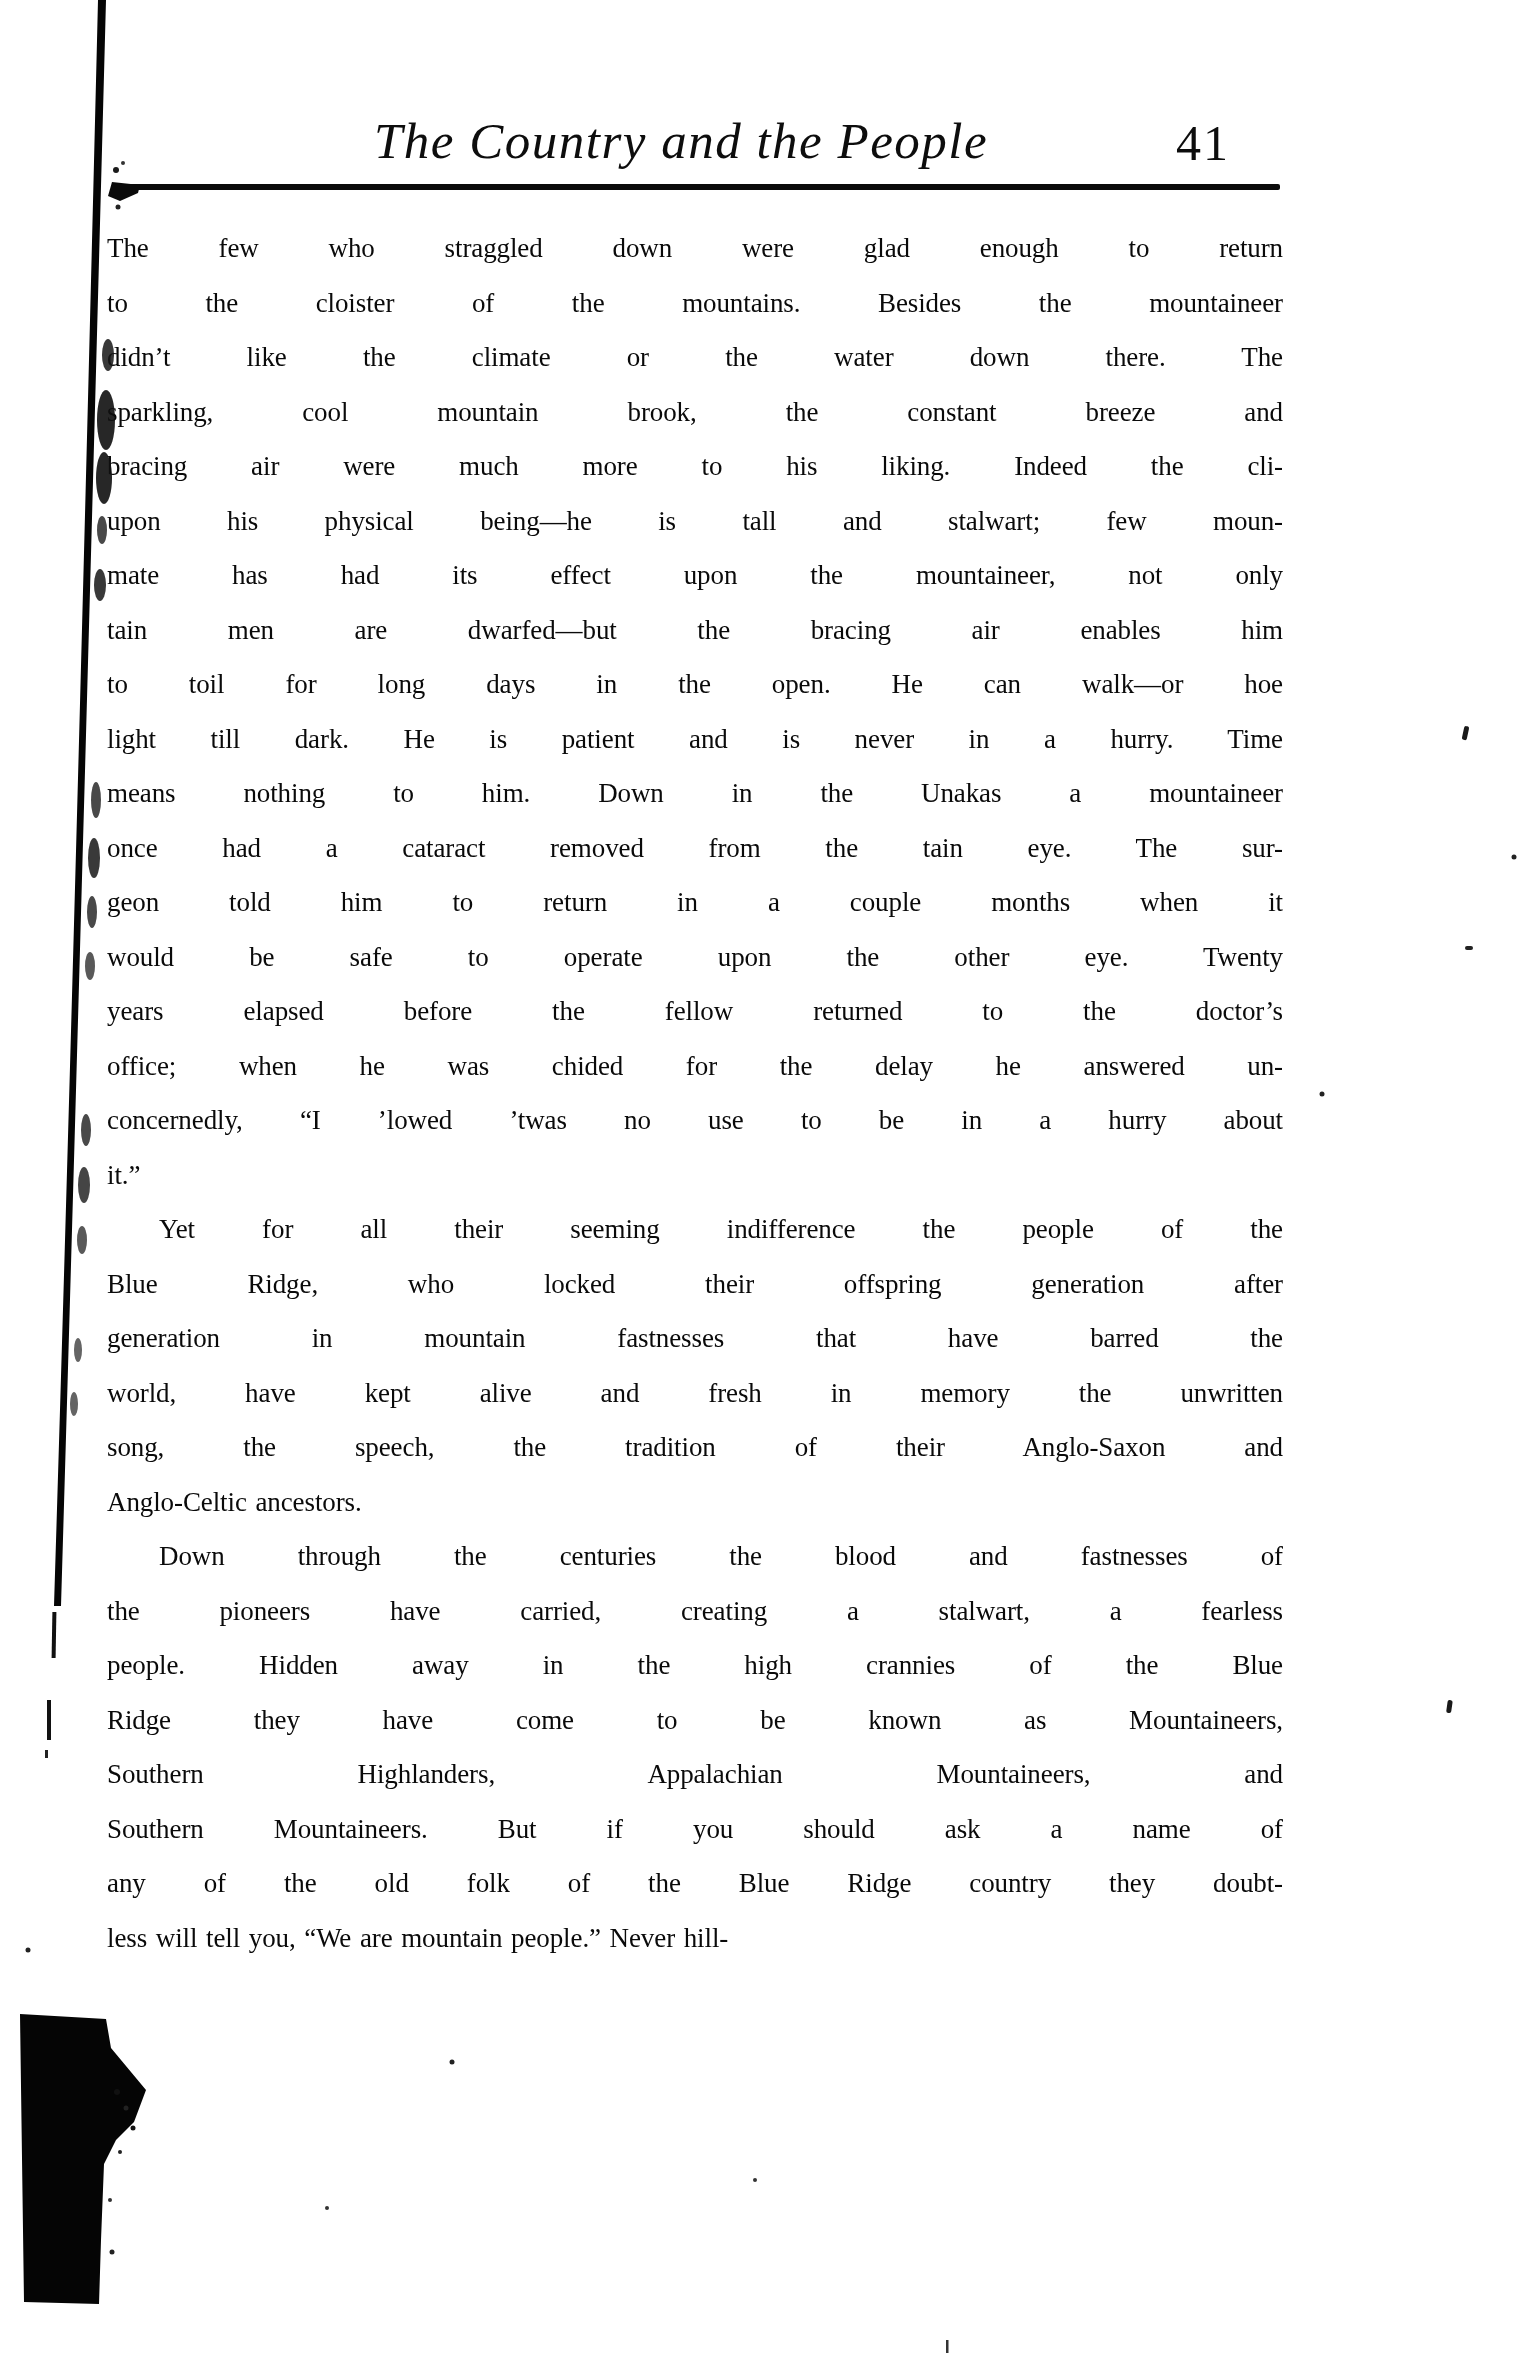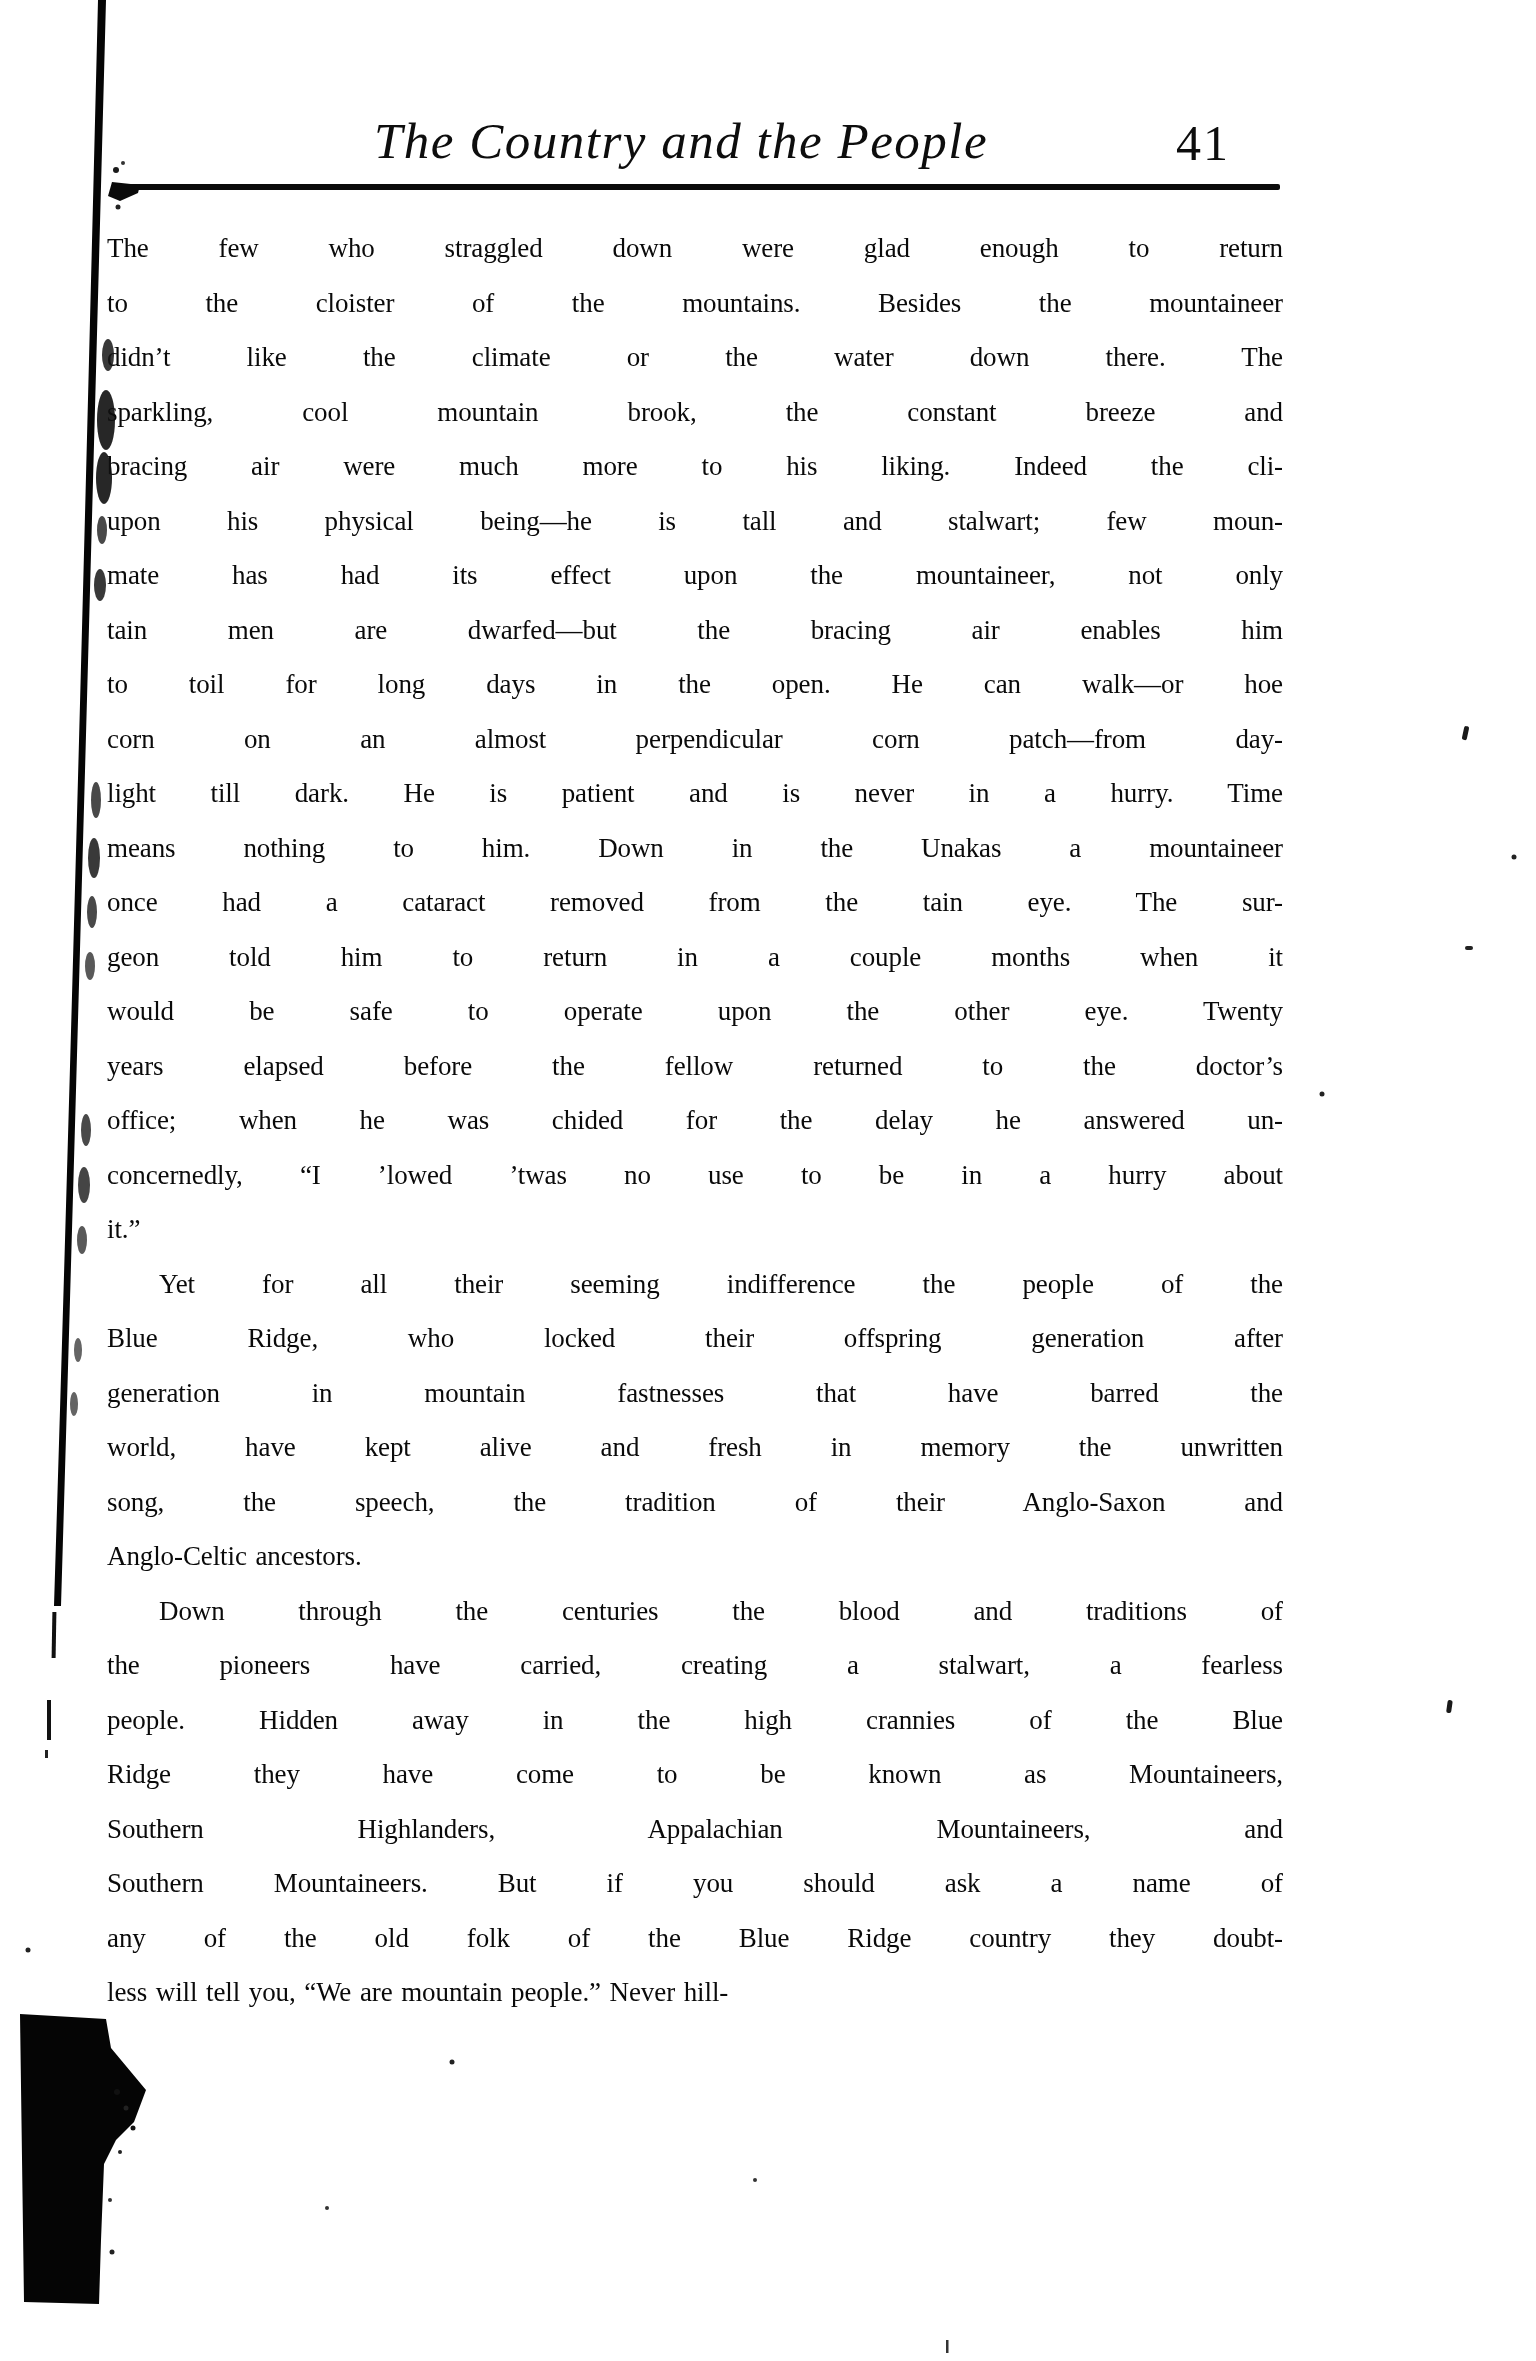--- a/index.html
+++ b/index.html
@@ -79,37 +79,36 @@
   <div class="body-text">
       <div class="line">The few who straggled down were glad enough to return</div>
       <div class="line">to the cloister of the mountains. Besides the mountaineer</div>
       <div class="line">didn’t like the climate or the water down there. The</div>
       <div class="line">sparkling, cool mountain brook, the constant breeze and</div>
       <div class="line">bracing air were much more to his liking. Indeed the cli-</div>
       <div class="line">upon his physical being—he is tall and stalwart; few moun-</div>
       <div class="line">mate has had its effect upon the mountaineer, not only</div>
       <div class="line">tain men are dwarfed—but the bracing air enables him</div>
       <div class="line">to toil for long days in the open. He can walk—or hoe</div>
-      <div class="line">corn on an almost perpendicular corn patch—from day-</div>
       <div class="line">light till dark. He is patient and is never in a hurry. Time</div>
       <div class="line">means nothing to him. Down in the Unakas a mountaineer</div>
       <div class="line">once had a cataract removed from the tain eye. The sur-</div>
       <div class="line">geon told him to return in a couple months when it</div>
       <div class="line">would be safe to operate upon the other eye. Twenty</div>
       <div class="line">years elapsed before the fellow returned to the doctor’s</div>
       <div class="line">office; when he was chided for the delay he answered un-</div>
       <div class="line">concernedly, “I ’lowed ’twas no use to be in a hurry about</div>
       <div class="line para-end">it.”</div>
       <div class="line indent">Yet for all their seeming indifference the people of the</div>
       <div class="line">Blue Ridge, who locked their offspring generation after</div>
       <div class="line">generation in mountain fastnesses that have barred the</div>
       <div class="line">world, have kept alive and fresh in memory the unwritten</div>
       <div class="line">song, the speech, the tradition of their Anglo-Saxon and</div>
       <div class="line para-end">Anglo-Celtic ancestors.</div>
-      <div class="line indent">Down through the centuries the blood and traditions of</div>
+      <div class="line indent">Down through the centuries the blood and fastnesses of</div>
       <div class="line">the pioneers have carried, creating a stalwart, a fearless</div>
       <div class="line">people. Hidden away in the high crannies of the Blue</div>
       <div class="line">Ridge they have come to be known as Mountaineers,</div>
       <div class="line">Southern Highlanders, Appalachian Mountaineers, and</div>
       <div class="line">Southern Mountaineers. But if you should ask a name of</div>
       <div class="line">any of the old folk of the Blue Ridge country they doubt-</div>
       <div class="line para-end">less will tell you, “We are mountain people.” Never hill-</div>
     </div>
 
   <svg class="artifacts" width="1536" height="2361" viewBox="0 0 1536 2361" xmlns="http://www.w3.org/2000/svg">

